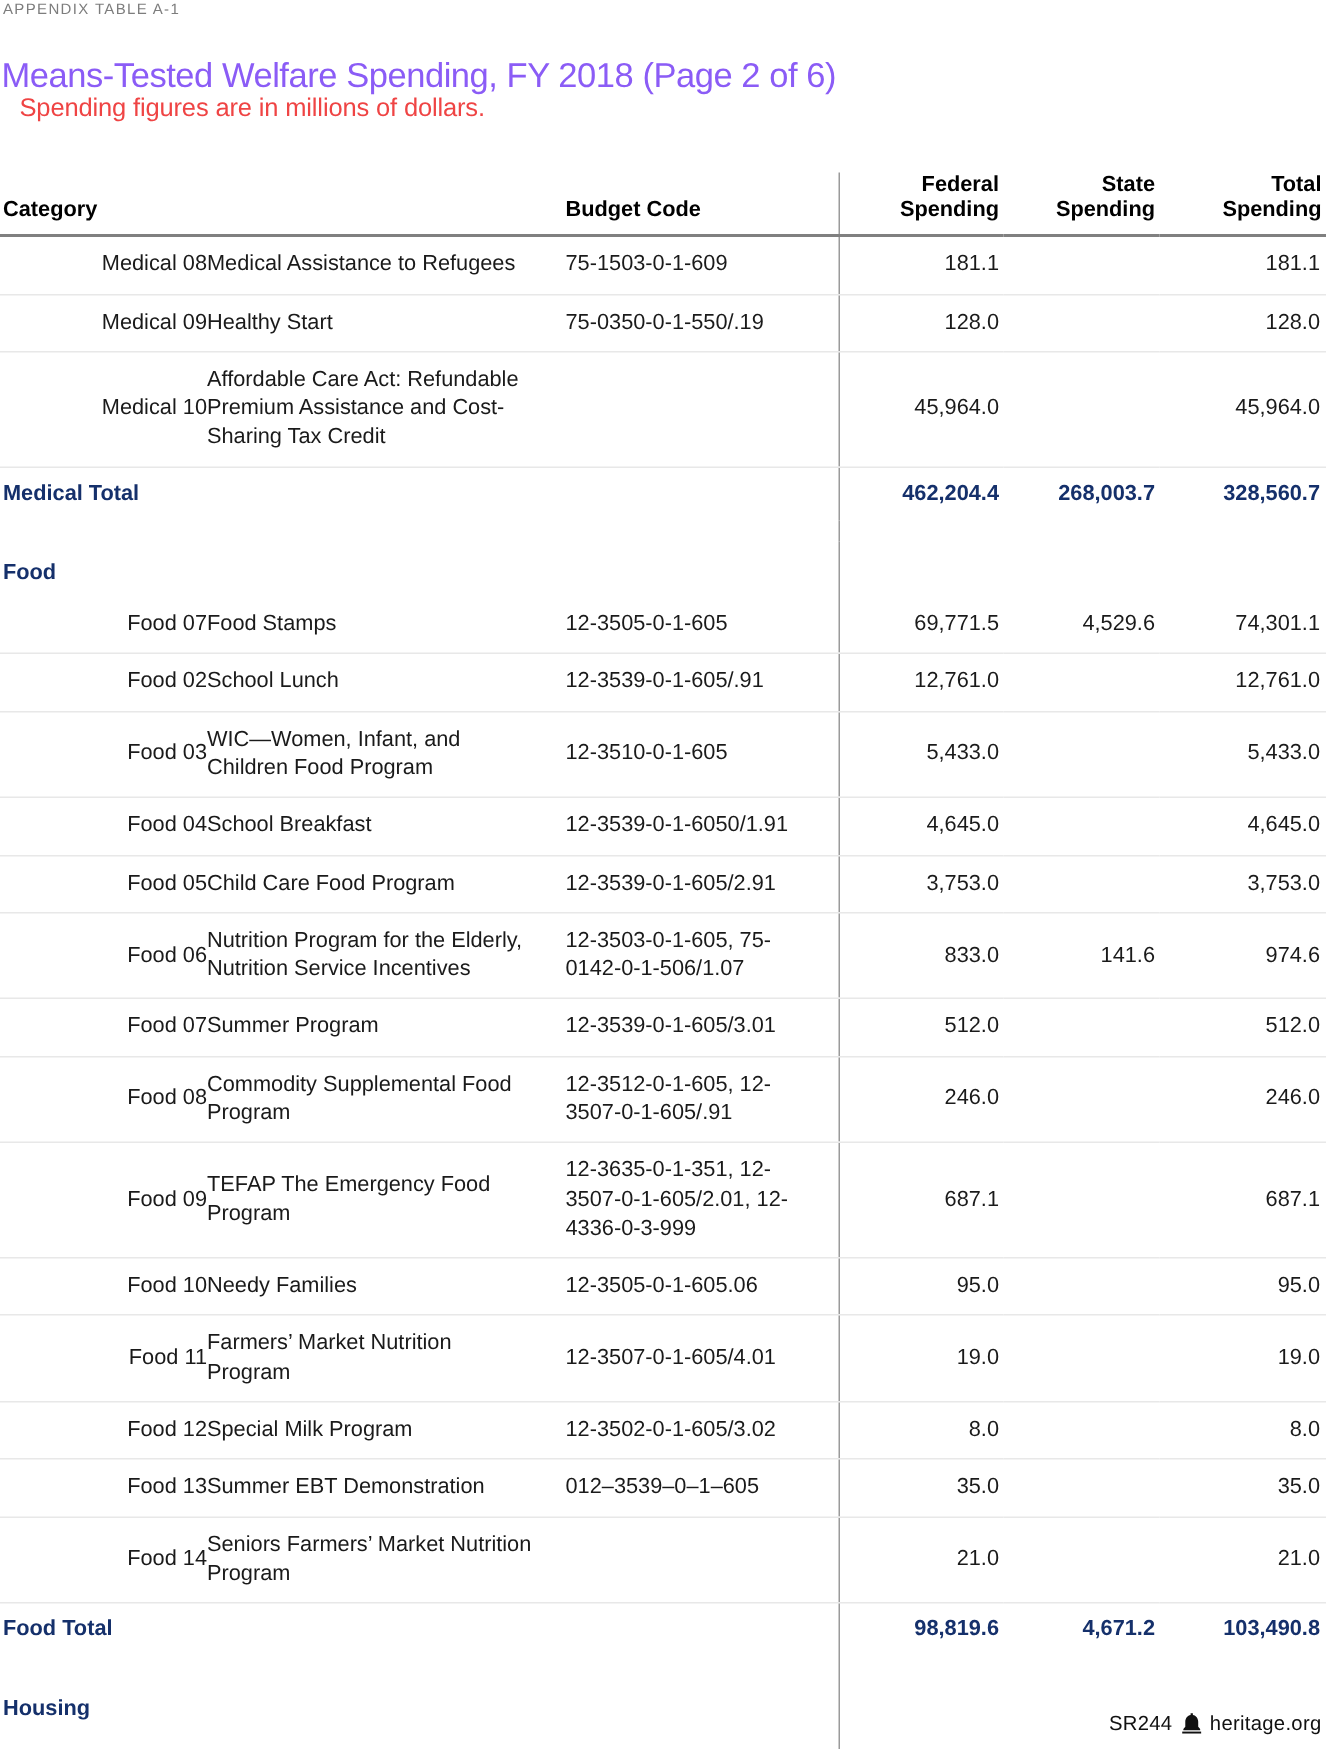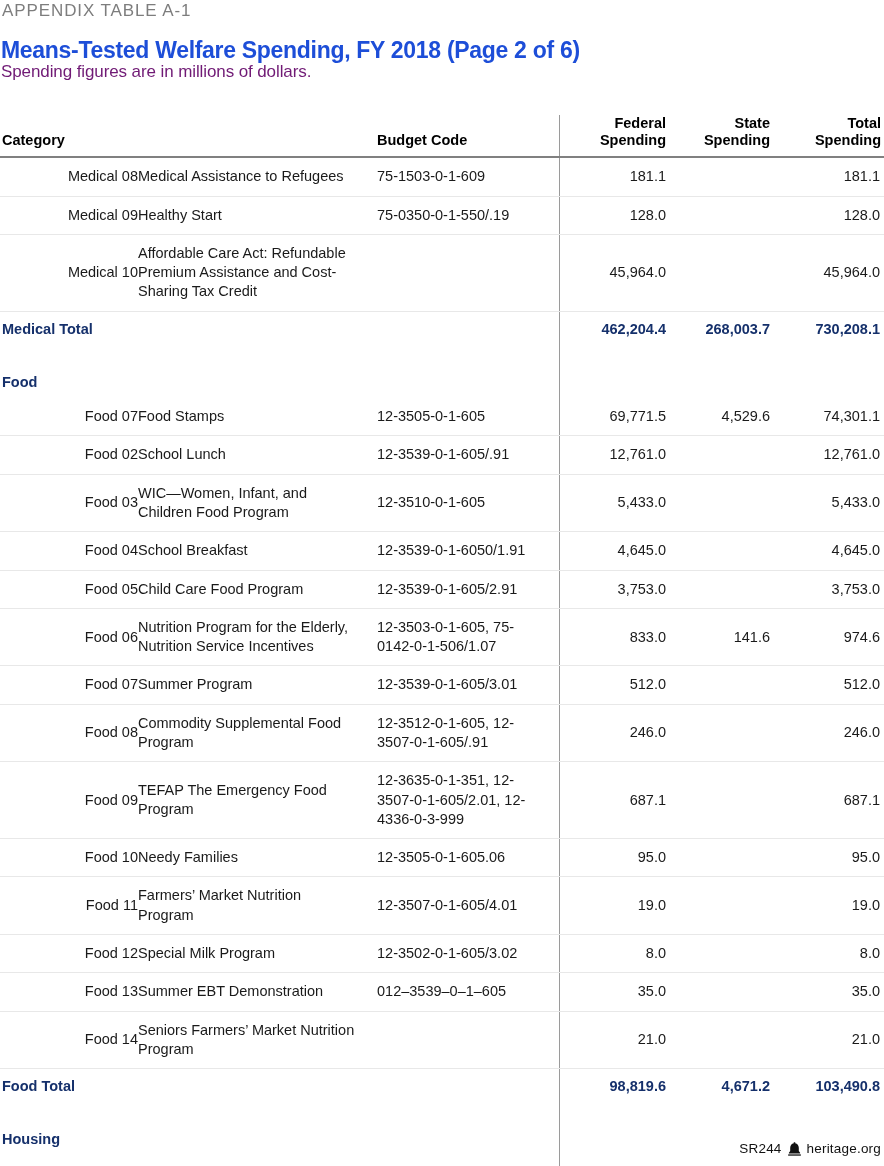--- a/index.html
+++ b/index.html
@@ -24,44 +24,44 @@
     height: 1166px;
     box-sizing: border-box;
     padding: 0 0 0 0;
   }
 
   
   .eyebrow {
     position: absolute;
     left: 2px;
     top: 1px;
-    font-size: 17px;
+    font-size: 10px;
     letter-spacing: 0.9px;
     color: #7d7d7d;
     font-weight: 400;
     text-transform: uppercase;
     white-space: nowrap;
   }
   .title {
     position: absolute;
     left: 1px;
     top: 22px;
     font-size: 23px;
-    font-weight: bold;
-    color: #1d4ed8;
+    font-weight: normal;
+    color: #8b5cf6;
     letter-spacing: -0.3px;
     white-space: nowrap;
   }
   .subtitle {
     position: absolute;
-    left: 1px;
+    left: 13px;
     top: 62px;
     font-size: 17px;
     font-weight: 400;
-    color: #701a75;
+    color: #ef4444;
     letter-spacing: -0.1px;
     white-space: nowrap;
   }
 
   
   .table-wrap {
     position: absolute;
     left: 0;
     top: 115px;
     width: 884px;
@@ -226,21 +226,21 @@
             <td class="num fed">45,964.0</td>
             <td class="num state"></td>
             <td class="num total">45,964.0</td>
           </tr>
           <tr class="total-row">
             <td class="cat">Medical Total</td>
             <td class="name"></td>
             <td class="code"></td>
             <td class="num fed">462,204.4</td>
             <td class="num state">268,003.7</td>
-            <td class="num total">730,208.1</td>
+            <td class="num total">328,560.7</td>
           </tr>
           <tr class="spacer-row">
             <td class="cat"></td>
             <td class="name"></td>
             <td class="code"></td>
             <td class="num fed"></td>
             <td class="num state"></td>
             <td class="num total"></td>
           </tr>
           <tr class="group-row">

